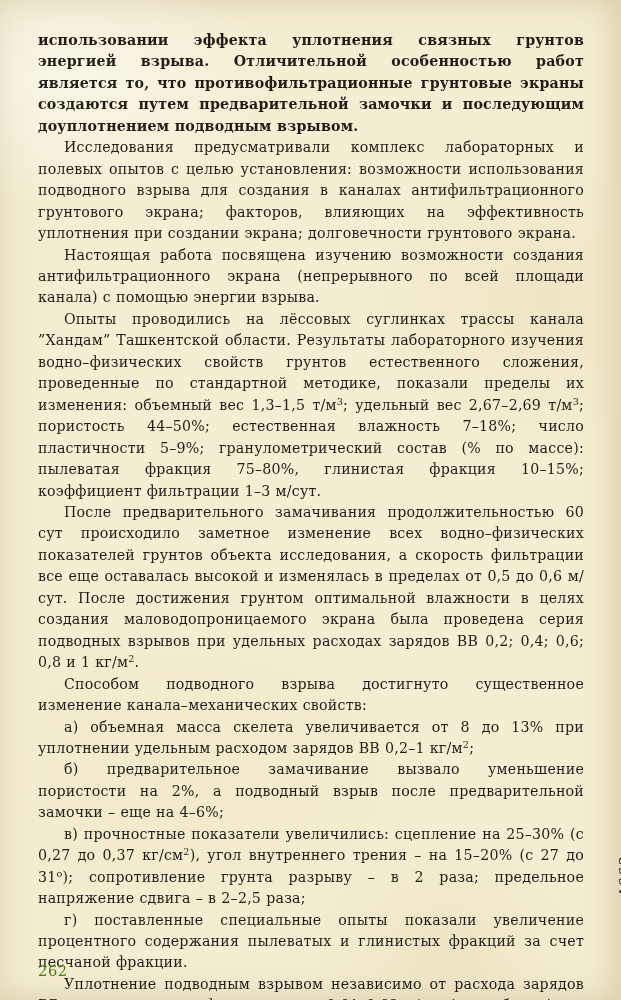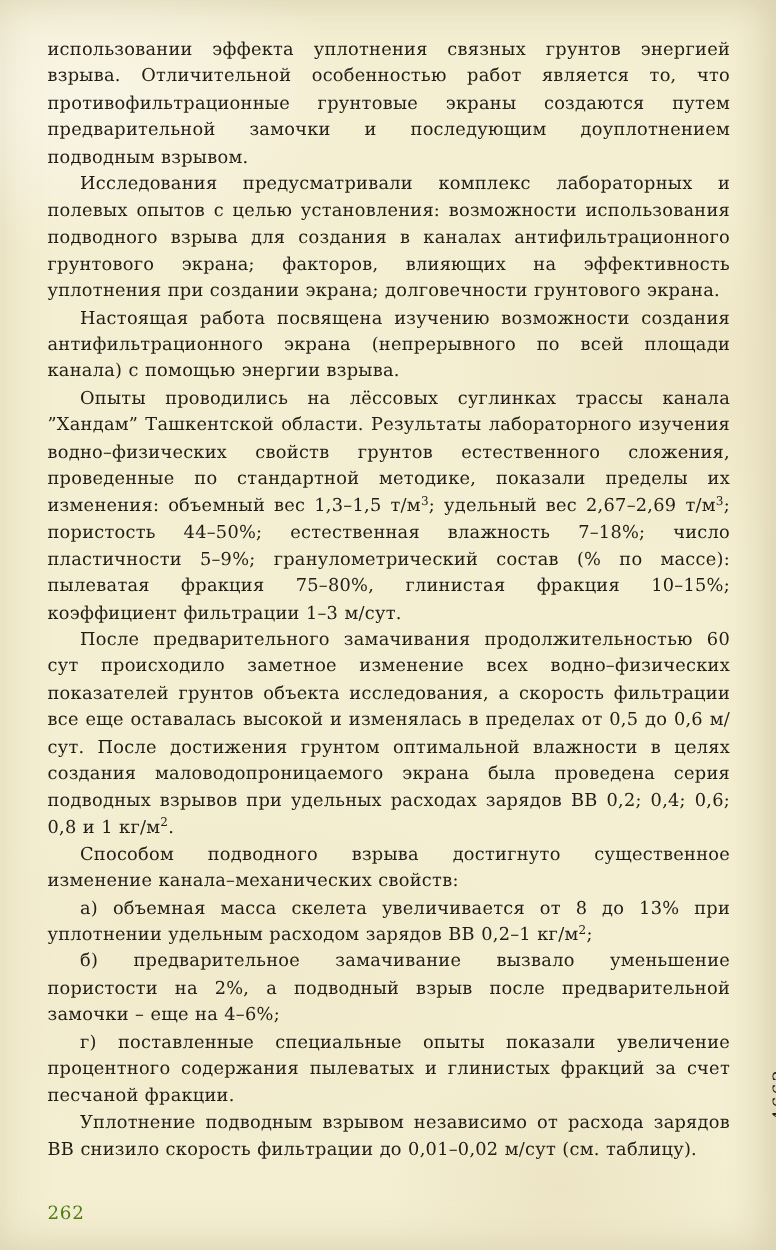--- a/index.html
+++ b/index.html
@@ -57,20 +57,21 @@
     color: #211d16;
     text-align: justify;
     text-justify: inter-word;
     letter-spacing: 0.22px;
     word-spacing: 0.3px;
     text-indent: 26px;
     -webkit-font-smoothing: none;
   }
   p.para.noindent {
     text-indent: 0;
+    font-weight: bold;
   }
 
   sup {
     font-size: 0.68em;
     line-height: 0;
     vertical-align: 0.52em;
   }
 
   .page-number {
     position: absolute;
@@ -102,20 +103,21 @@
 
   <div class="textblock">
     <p class="para noindent">использовании эффекта уплотнения связных грунтов энергией взрыва. Отличительной особенностью работ является то, что противофильтрационные грунтовые экраны создаются путем предварительной замочки и последующим доуплотнением подводным взрывом.</p>
     <p class="para">Исследования предусматривали комплекс лабораторных и полевых опытов с целью установления: возможности использования подводного взрыва для создания в каналах антифильтрационного грунтового экрана; факторов, влияющих на эффективность уплотнения при создании экрана; долговечности грунтового экрана.</p>
     <p class="para">Настоящая работа посвящена изучению возможности создания антифильтрационного экрана (непрерывного по всей площади канала) с помощью энергии взрыва.</p>
     <p class="para">Опыты проводились на лёссовых суглинках трассы канала ”Хандам” Ташкентской области. Результаты лабораторного изучения водно–физических свойств грунтов естественного сложения, проведенные по стандартной методике, показали пределы их изменения: объемный вес 1,3–1,5 т/м<sup>3</sup>; удельный вес 2,67–2,69 т/м<sup>3</sup>; пористость 44–50%; естественная влажность 7–18%; число пластичности 5–9%; гранулометрический состав (% по массе): пылеватая фракция 75–80%, глинистая фракция 10–15%; коэффициент фильтрации 1–3 м/сут.</p>
     <p class="para">После предварительного замачивания продолжительностью 60 сут происходило заметное изменение всех водно–физических показателей грунтов объекта исследования, а скорость фильтрации все еще оставалась высокой и изменялась в пределах от 0,5 до 0,6 м/сут. После достижения грунтом оптимальной влажности в целях создания маловодопроницаемого экрана была проведена серия подводных взрывов при удельных расходах зарядов ВВ 0,2; 0,4; 0,6; 0,8 и 1 кг/м<sup>2</sup>.</p>
     <p class="para">Способом подводного взрыва достигнуто существенное изменение канала–механических свойств:</p>
     <p class="para">а) объемная масса скелета увеличивается от 8 до 13% при уплотнении удельным расходом зарядов ВВ 0,2–1 кг/м<sup>2</sup>;</p>
     <p class="para">б) предварительное замачивание вызвало уменьшение пористости на 2%, а подводный взрыв после предварительной замочки – еще на 4–6%;</p>
+    <p class="para">в) прочностные показатели увеличились: сцепление на 25–30% (с 0,27 до 0,37 кг/см<sup>2</sup>), угол внутреннего трения – на 15–20% (с 27 до 31<sup>о</sup>); сопротивление грунта разрыву – в 2 раза; предельное напряжение сдвига – в 2–2,5 раза;</p>
     <p class="para">г) поставленные специальные опыты показали увеличение процентного содержания пылеватых и глинистых фракций за счет песчаной фракции.</p>
     <p class="para">Уплотнение подводным взрывом независимо от расхода зарядов ВВ снизило скорость фильтрации до 0,01–0,02 м/сут (см. таблицу).</p>
 
   </div>
 
   <div class="page-number">262</div>
 
   <div class="side-number">4663</div>
 
 </div>

